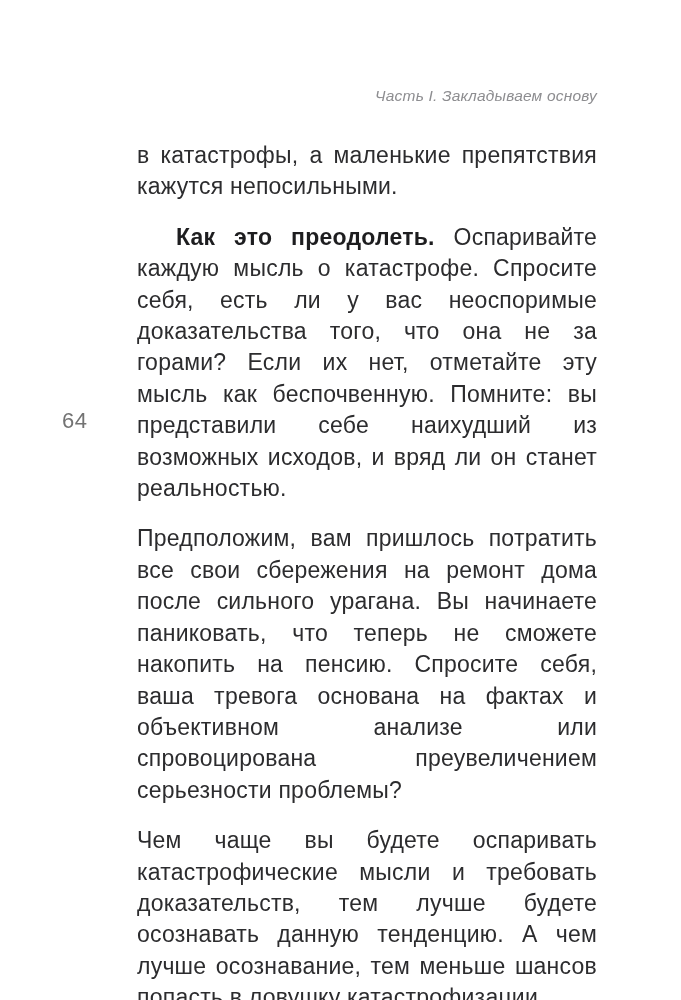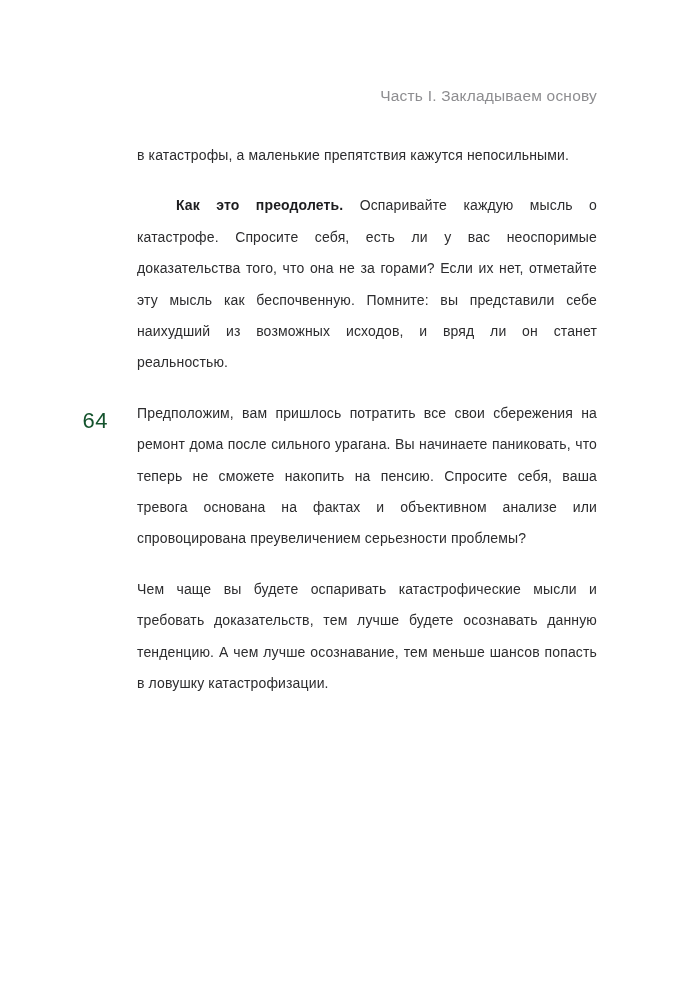--- a/index.html
+++ b/index.html
@@ -19,48 +19,49 @@
     overflow: hidden;
     box-sizing: border-box;
   }
   
   .running-head {
     position: absolute;
     top: 86px;
     left: 137px;
     width: 460px;
     text-align: right;
+    font-style: italic;
     font-size: 15.5px;
     line-height: 20px;
     letter-spacing: 0.2px;
     color: #8d8d90;
     white-space: nowrap;
   }
   
   .folio {
     position: absolute;
     left: 62px;
     top: 407px;
     width: 46px;
-    text-align: right;
+    text-align: left;
     font-size: 22px;
     line-height: 28px;
-    color: #14532d;
+    color: #737373;
     letter-spacing: 0.5px;
   }
   
   .text-column {
     position: absolute;
     left: 137px;
     top: 140px;
     width: 460px;
   }
   .para {
     margin: 0 0 19px 0;
-    font-size: 14px;
+    font-size: 23px;
     line-height: 31.4px;
     color: #2c2c2e;
     text-align: justify;
     text-justify: inter-word;
     hyphens: manual;
     -webkit-hyphens: manual;
     letter-spacing: 0.01em;
   }
   .para:last-child {
     margin-bottom: 5px;

